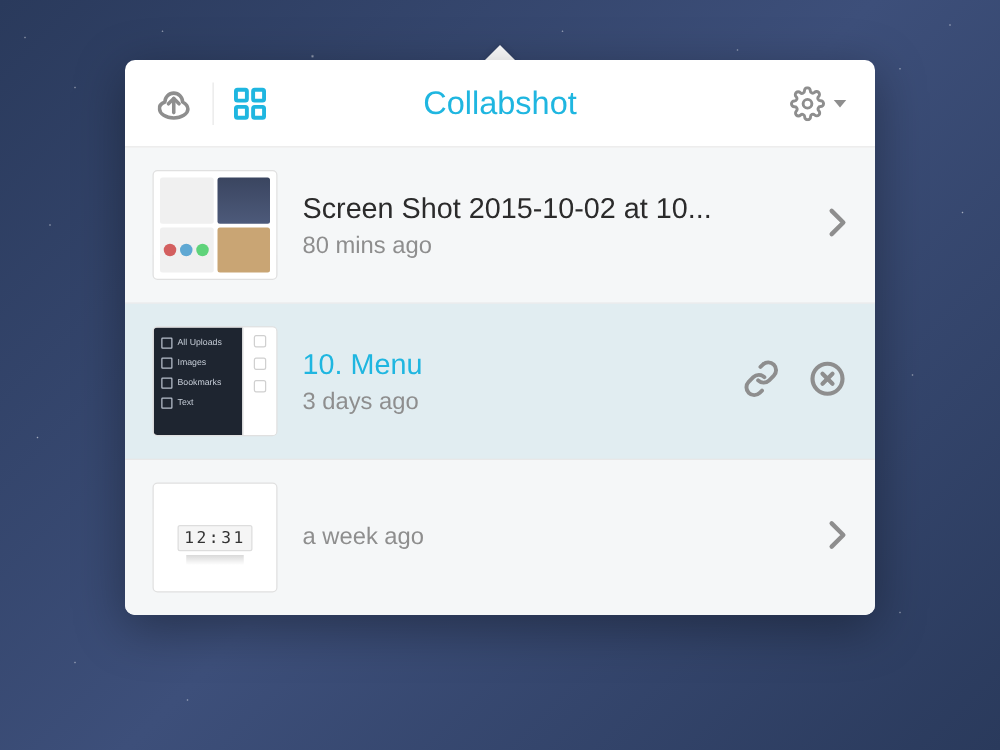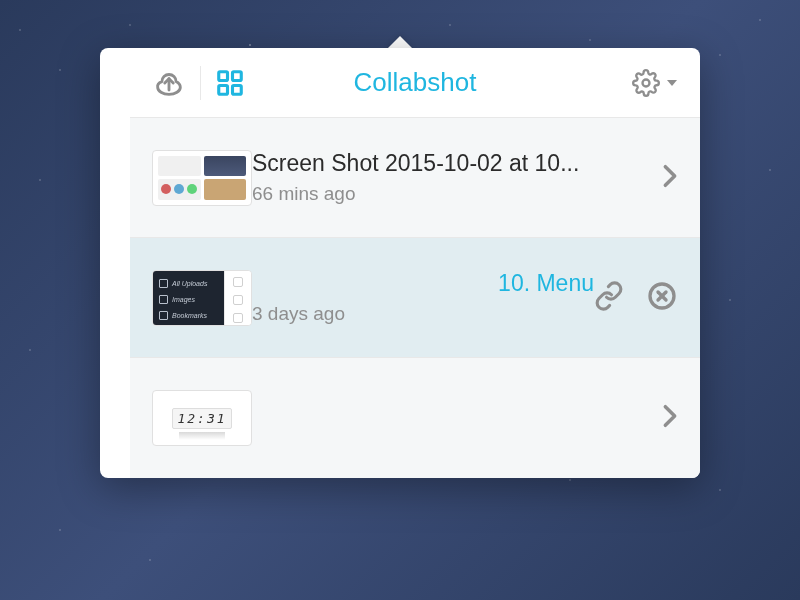--- a/index.html
+++ b/index.html
@@ -77,21 +77,20 @@
       border-right: 14px solid transparent;
       border-bottom: 14px solid #ffffff;
       filter: drop-shadow(0 -2px 2px rgba(0,0,0,0.1));
     }
     .popover {
       background: #ffffff;
       border-radius: 8px;
       box-shadow: 0 10px 40px rgba(0,0,0,0.35);
       overflow: hidden;
       position: relative;
-      padding-left: 30px;
     }
     .header {
       height: 70px;
       display: flex;
       align-items: center;
       padding: 0 22px;
       border-bottom: 1px solid #e8e8e8;
       position: relative;
     }
     .header-left {
@@ -129,38 +128,38 @@
     .icon-gear svg { width: 28px; height: 28px; }
     .icon-caret svg { width: 12px; height: 12px; }
     .list {
       background: #f5f7f8;
     }
     .item {
       display: flex;
       align-items: center;
       padding: 18px 22px;
       border-bottom: 1px solid #e8e8e8;
+      gap: 20px;
       min-height: 120px;
     }
     .item:last-child {
       border-bottom: none;
     }
     .item.selected {
       background: #e1edf1;
     }
     .thumb {
       width: 100px;
-      height: 56px;
+      height: 88px;
       background: #ffffff;
       border: 1px solid #e0e0e0;
       border-radius: 4px;
       flex-shrink: 0;
       position: relative;
       overflow: hidden;
-      font-style: italic;
     }
     
     .thumb-1 {
       display: grid;
       grid-template-columns: 1fr 1fr;
       grid-template-rows: 1fr 1fr;
       gap: 3px;
       padding: 5px;
     }
     .thumb-1 .t1 { background: #f0f0f0; border-radius: 2px; }
@@ -232,21 +231,20 @@
       font-size: 23px;
       color: #2b2b2b;
       font-weight: 500;
       white-space: nowrap;
       overflow: hidden;
       text-overflow: ellipsis;
       margin-bottom: 6px;
     }
     .item.selected .item-title {
       color: #1fb6e0;
-      text-align: right;
     }
     .item-time {
       font-size: 19px;
       color: #8e8e8e;
     }
     .item-actions {
       display: flex;
       align-items: center;
       gap: 22px;
       color: #8e8e8e;
@@ -305,21 +303,21 @@
             <div class="t2"></div>
           <div class="t3">
               <span></span>
               <span></span>
               <span></span>
             </div>
             <div class="t4"></div>
         </div>
         <div class="item-body">
           <div class="item-title">Screen Shot 2015-10-02 at 10...</div>
-          <div class="item-time">66 mins ago</div>
+          <div class="item-time">80 mins ago</div>
         </div>
         <div class="item-actions">
           <div class="chevron">
             <svg viewBox="0 0 12 24" fill="none" stroke="currentColor" stroke-width="3" stroke-linecap="round" stroke-linejoin="round">
               <polyline points="2,4 10,12 2,20"></polyline>
             </svg>
           </div>
         </div>
       </div>
 
@@ -368,20 +366,21 @@
             </svg>
           </div>
         </div>
       </div>
 
       <div class="item">
         <div class="thumb thumb-3">
           <div class="clock">12:31</div>
         </div>
         <div class="item-body">
+          <div class="item-time">a week ago</div>
         </div>
         <div class="item-actions">
           <div class="chevron">
             <svg viewBox="0 0 12 24" fill="none" stroke="currentColor" stroke-width="3" stroke-linecap="round" stroke-linejoin="round">
               <polyline points="2,4 10,12 2,20"></polyline>
             </svg>
           </div>
         </div>
       </div>
 

